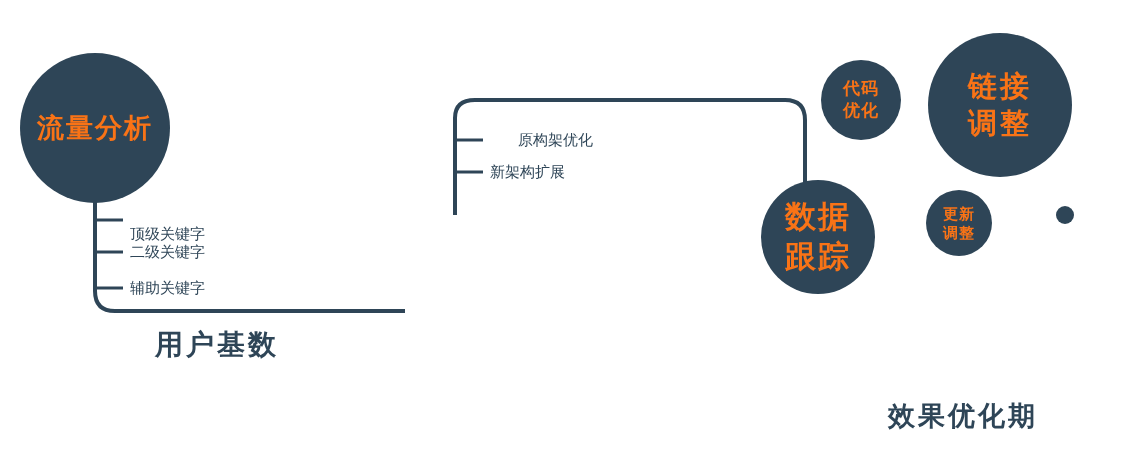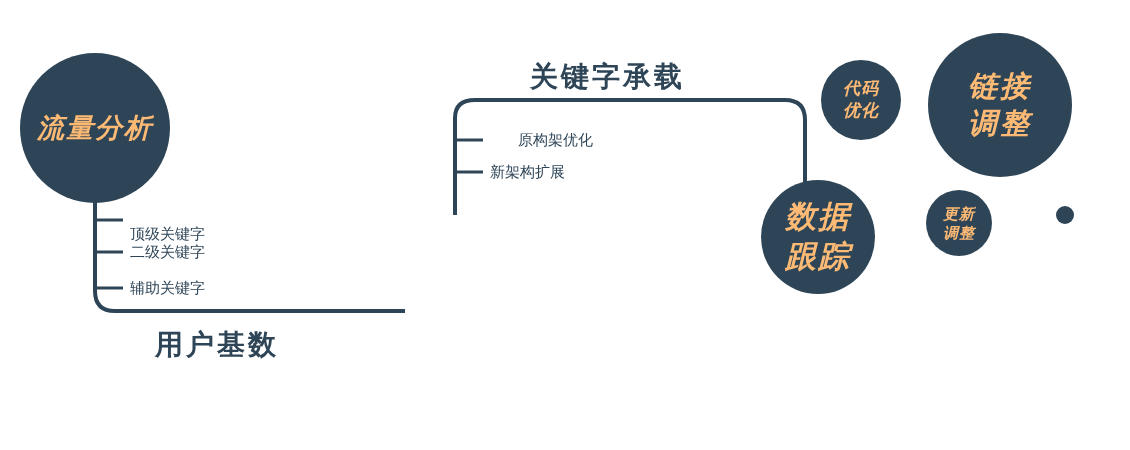--- a/index.html
+++ b/index.html
@@ -26,28 +26,27 @@
     stroke-width: 4;
   }
   .tick {
     stroke: #2e4557;
     stroke-width: 3;
   }
   .node {
     position: absolute;
     background: #2e4557;
     border-radius: 50%;
-    color: #fdba74;
+    color: #f97316;
     display: flex;
     align-items: center;
     justify-content: center;
     text-align: center;
     z-index: 2;
     font-weight: 600;
-    font-style: italic;
   }
   .node .stack span { display: block; line-height: 1.28; }
   .node-traffic   { left: 20px;  top: 53px;  width: 150px; height: 150px; font-size: 27px; letter-spacing: 2px; }
   .node-structure { left: 373px; top: 197px; width: 150px; height: 150px; font-size: 27px; letter-spacing: 2px; }
   .node-tracking  { left: 761px; top: 180px; width: 114px; height: 114px; font-size: 31px; letter-spacing: 2px; }
   .node-code      { left: 821px; top: 60px;  width: 80px;  height: 80px;  font-size: 17px; letter-spacing: 1px; }
   .node-link      { left: 928px; top: 33px;  width: 144px; height: 144px; font-size: 29px; letter-spacing: 3px; }
   .node-update    { left: 926px; top: 190px; width: 66px;  height: 66px;  font-size: 15px; letter-spacing: 1px; }
   .node-report    { left: 929px; top: 252px; width: 118px; height: 118px; font-size: 27px; letter-spacing: 2px; }
   .node-dot       { left: 1056px; top: 206px; width: 18px; height: 18px; }
@@ -138,16 +137,16 @@
 
 
   <div class="branch-label branch-traffic-0">顶级关键字</div>
   <div class="branch-label branch-traffic-1">二级关键字</div>
   <div class="branch-label branch-traffic-2">辅助关键字</div>
 
   <div class="branch-label branch-structure-0">原构架优化</div>
   <div class="branch-label branch-structure-1">新架构扩展</div>
 
   <div class="edge-label label-user-base">用户基数</div>
-  <div class="edge-label label-keyword-carry">关键字承载</div>
 
+  <div class="footer-label">效果优化期</div>
 
 </div>
 
 </body></html>

